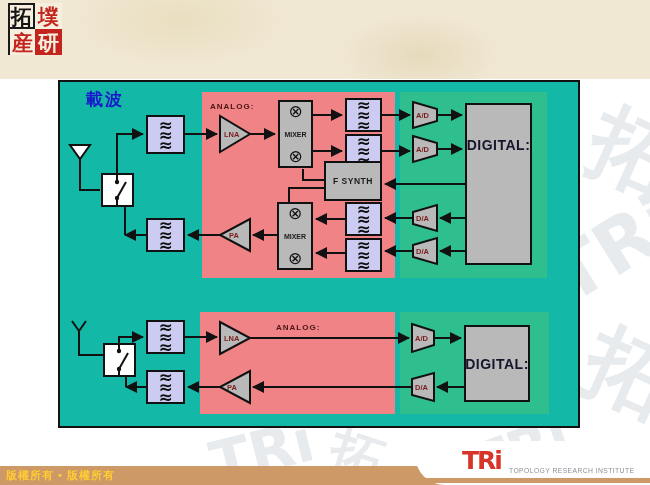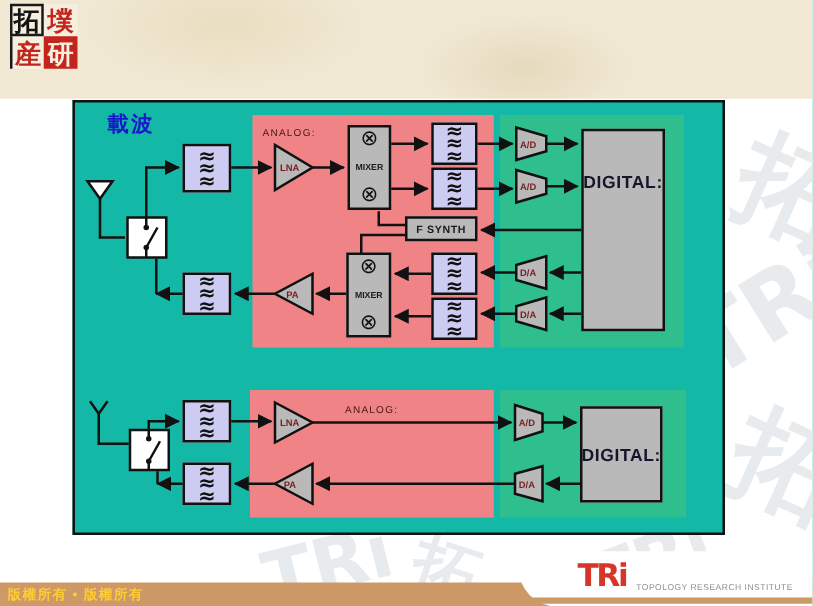--- a/index.html
+++ b/index.html
@@ -30,21 +30,21 @@
     pointer-events:none;user-select:none;z-index:0;}
 
   
   #diagram{position:absolute;left:58px;top:80px;width:522px;height:348px;
     background:#14b8a6;border:2px solid #111;box-sizing:border-box;z-index:2;}
   .region{position:absolute;}
   .pink{background:#ef8385;}
   .green{background:#2fbe8e;}
   #carrier-label{position:absolute;left:26px;top:6px;font-family:"DejaVu Serif",serif;
     font-weight:bold;font-size:17px;color:#1717cc;letter-spacing:2px;}
-  .analog-label{position:absolute;font-size:8px;font-weight:normal;color:#4a1616;letter-spacing:1px;}
+  .analog-label{position:absolute;font-size:8px;font-weight:bold;color:#4a1616;letter-spacing:1px;}
   .filter-box{position:absolute;background:#ccccf2;border:2px solid #111;box-sizing:border-box;
     display:flex;align-items:center;justify-content:center;}
   .wave{font-size:17px;line-height:10px;font-weight:bold;color:#111;white-space:pre;
     text-align:center;font-family:"DejaVu Sans",sans-serif;}
   .gray-box{position:absolute;background:#b9b9b9;border:2px solid #111;box-sizing:border-box;}
   .mixer{display:flex;flex-direction:column;align-items:center;justify-content:space-between;
     padding:1px 0;}
   .mixer-cross{font-size:17px;line-height:17px;color:#111;font-family:"DejaVu Sans",sans-serif;}
   .mixer-label{font-size:7px;font-weight:bold;color:#1c1c1c;letter-spacing:0px;}
   .fsynth{display:flex;align-items:center;justify-content:center;
@@ -148,21 +148,21 @@
       <span class="mixer-cross">⊗</span>
       <span class="mixer-label">MIXER</span>
       <span class="mixer-cross">⊗</span>
     </div>
     <div class="gray-box mixer" style="left:217px;top:120px;width:36px;height:68px;">
       <span class="mixer-cross">⊗</span>
       <span class="mixer-label">MIXER</span>
       <span class="mixer-cross">⊗</span>
     </div>
 
-    <div class="gray-box fsynth" style="left:264px;top:91px;width:58px;height:20px;">F SYNTH</div>
+    <div class="gray-box fsynth" style="left:264px;top:79px;width:58px;height:40px;">F SYNTH</div>
 
     <div class="gray-box digital" id="digital-top" style="left:405px;top:21px;width:67px;height:162px;">DIGITAL:</div>
     <div class="gray-box digital" id="digital-bottom" style="left:404px;top:243px;width:66px;height:77px;">DIGITAL:</div>
 
     <svg id="wires" viewBox="0 0 522 348">
       <defs>
         <marker id="arr" markerWidth="7" markerHeight="7" refX="5.5" refY="3" orient="auto">
           <path d="M0,0 L6,3 L0,6 z" fill="#111"></path>
         </marker>
       </defs>

